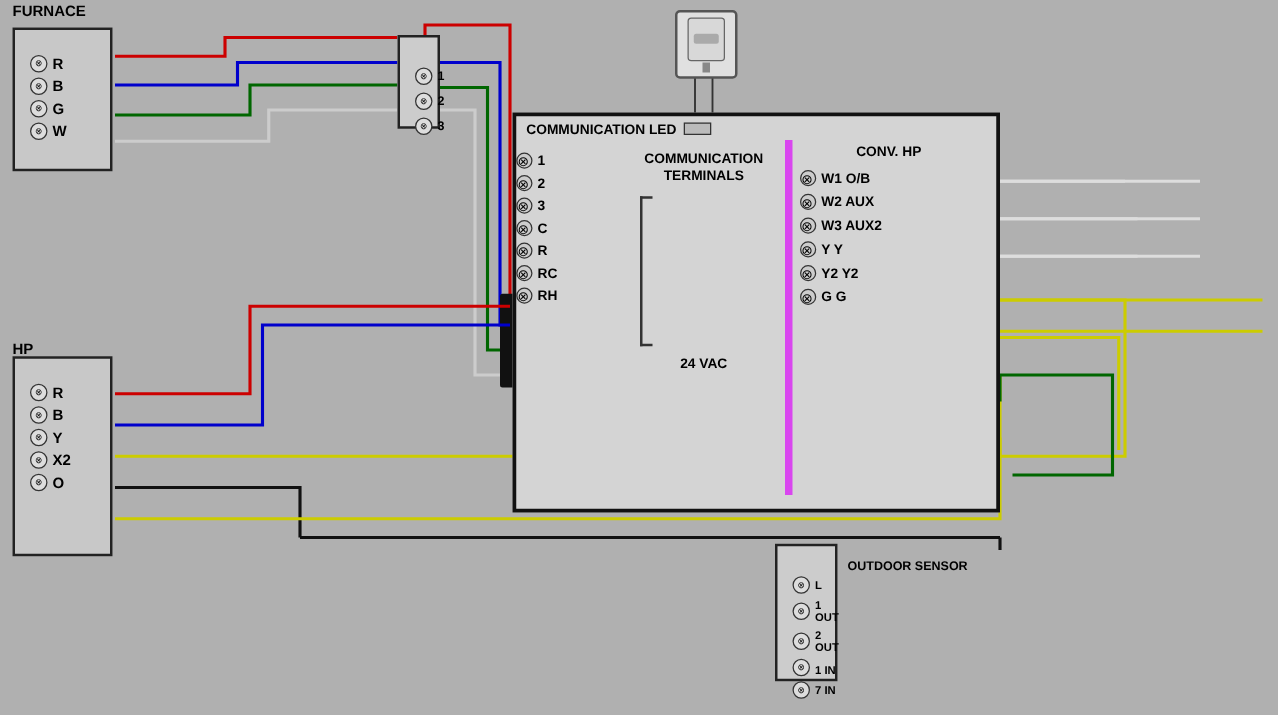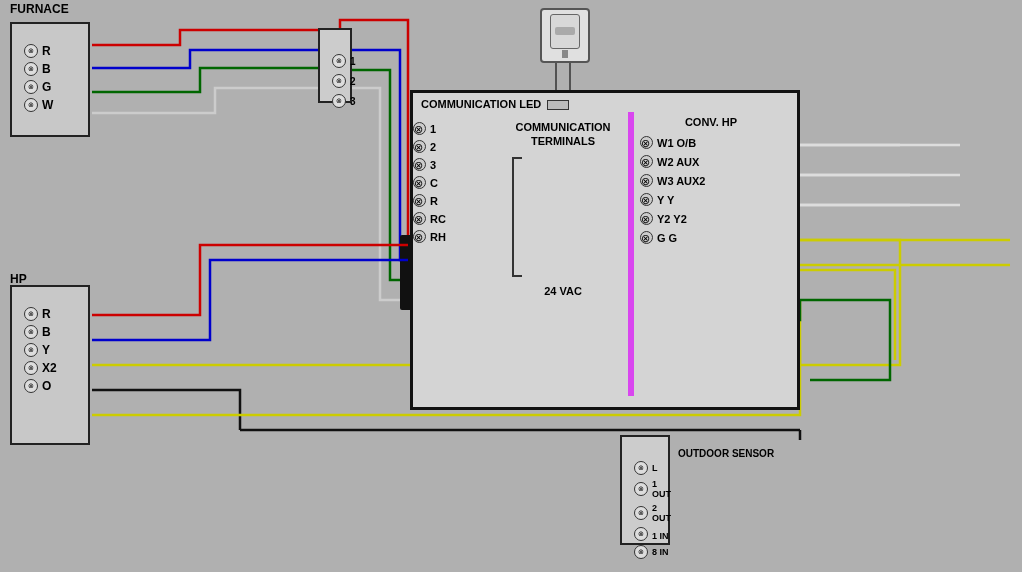--- a/index.html
+++ b/index.html
@@ -286,21 +286,21 @@
 
 <div class="thermostat-icon" style="display:flex;align-items:center;justify-content:center;flex-direction:column;">
   <div style="width:30px;height:35px;border:1.5px solid #666;background:#d8d8d8;border-radius:3px;display:flex;align-items:center;justify-content:center;">
     <div style="width:20px;height:8px;background:#aaa;border-radius:2px;"></div>
   </div>
   <div style="width:6px;height:8px;background:#888;margin-top:1px;"></div>
 </div>
 
 <div class="relay-box">
 
-  <div style="display:flex;align-items:flex-end;gap:6px;padding:5px 8px 2px 8px;">
+  <div style="display:flex;align-items:flex-start;gap:6px;padding:5px 8px 2px 8px;">
     <span style="font-size:11px;font-weight:bold;">COMMUNICATION LED</span>
     <div class="led-rect"></div>
   </div>
 
   <div style="display:flex;height:calc(100% - 30px);">
 
     <div style="width:85px;padding-top:10px;">
       <div class="terminal-row" style="margin-bottom:5px;">
         <div class="inner-circle">⊗</div>
         <span class="inner-label">1</span>
@@ -381,19 +381,19 @@
     <div class="terminal-row" style="margin-bottom:4px;">
       <div class="terminal-circle">⊗</div>
       <span style="font-size:9px;font-weight:bold;">2 OUT</span>
     </div>
     <div class="terminal-row" style="margin-bottom:4px;align-items:flex-end;">
       <div class="terminal-circle">⊗</div>
       <span style="font-size:9px;font-weight:bold;">1 IN</span>
     </div>
     <div class="terminal-row">
       <div class="terminal-circle">⊗</div>
-      <span style="font-size:9px;font-weight:bold;">8 IN</span>
+      <span style="font-size:9px;font-weight:bold;">7 IN</span>
     </div>
   </div>
 </div>
 
 <div class="outdoor-label">OUTDOOR
 SENSOR</div>
 
 </body></html>

